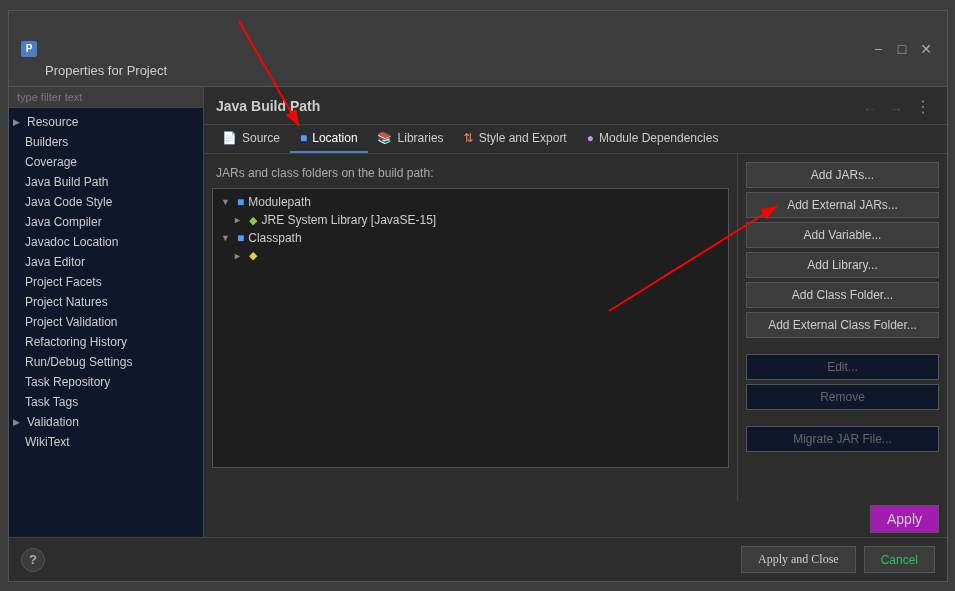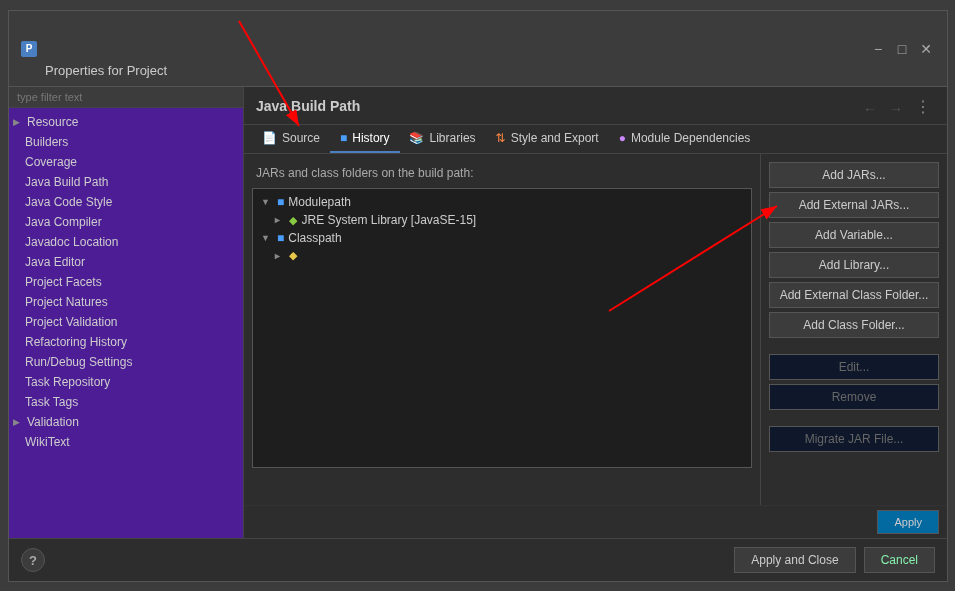--- a/index.html
+++ b/index.html
@@ -70,22 +70,22 @@
       align-items: center;
       justify-content: center;
       padding: 0;
     }
     .dialog-body {
       display: flex;
       flex: 1;
       overflow: hidden;
     }
     .sidebar {
-      width: 235px;
-      background: #4c1d95;
+      width: 195px;
+      background: #0f172a;
       border-right: 1px solid #444;
       display: flex;
       flex-direction: column;
       overflow: hidden;
     }
     .filter-input {
       width: 100%;
       padding: 4px 8px;
       background: #3c3c3c;
       border: none;
@@ -212,21 +212,21 @@
       gap: 4px;
       color: #cccccc;
     }
     .build-arrow {
       font-size: 9px;
       color: #888;
       width: 12px;
     }
     .indent-1 { padding-left: 16px; }
     .buttons-panel {
-      width: 187px;
+      width: 210px;
       padding: 8px;
       display: flex;
       flex-direction: column;
       gap: 4px;
       border-left: 1px solid #444;
     }
     .action-btn {
       padding: 5px 8px;
       background: #3c3c3c;
       border: 1px solid #555;
@@ -266,39 +266,40 @@
       display: flex;
       align-items: center;
       justify-content: center;
     }
     .footer-right {
       display: flex;
       gap: 8px;
     }
     .apply-btn {
       padding: 5px 16px;
-      background: #0369a1;
-      border: 1px solid #555;
-      color: #cccccc;
-      cursor: pointer;
-      font-size: 11px;
+      background: #a21caf;
+      border: 1px solid #555;
+      color: #cccccc;
+      cursor: pointer;
+      font-size: 14px;
     }
     .apply-close-btn {
       padding: 5px 16px;
       background: #3c3c3c;
       border: 1px solid #555;
       color: #cccccc;
       cursor: pointer;
       font-size: 12px;
+      font-family: Liberation Serif, serif;
     }
     .cancel-btn {
       padding: 5px 16px;
       background: #3c3c3c;
       border: 1px solid #555;
-      color: #86efac;
+      color: #22c55e;
       cursor: pointer;
       font-size: 12px;
     }
     .apply-row {
       display: flex;
       justify-content: flex-end;
       padding: 4px 8px 4px 0;
       border-top: 1px solid #333;
     }
     
@@ -399,21 +400,21 @@
         </div>
       </div>
 
       <div class="tabs-row">
         <div class="tab">
           <span style="color:#e8a020;">📄</span>
           <span>Source</span>
         </div>
         <div class="tab active">
           <span style="color:#4a9eff;">■</span>
-          <span>History</span>
+          <span>Location</span>
         </div>
         <div class="tab">
           <span style="color:#88cc44;">📚</span>
           <span>Libraries</span>
         </div>
         <div class="tab">
           <span style="color:#ff8844;">⇅</span>
           <span>Style and Export</span>
         </div>
         <div class="tab">
@@ -448,22 +449,22 @@
               <span style="color:#e8c84a; font-size:11px;">◆</span>
             </div>
           </div>
         </div>
 
         <div class="buttons-panel">
           <button class="action-btn">Add JARs...</button>
           <button class="action-btn">Add External JARs...</button>
           <button class="action-btn">Add Variable...</button>
           <button class="action-btn">Add Library...</button>
+          <button class="action-btn">Add Class Folder...</button>
           <button class="action-btn">Add External Class Folder...</button>
-          <button class="action-btn">Add Class Folder...</button>
           <div class="btn-spacer"></div>
           <button class="action-btn disabled">Edit...</button>
           <button class="action-btn disabled">Remove</button>
           <div class="btn-spacer"></div>
           <button class="action-btn disabled">Migrate JAR File...</button>
         </div>
       </div>
 
       <div class="apply-row">
         <button class="apply-btn">Apply</button>

